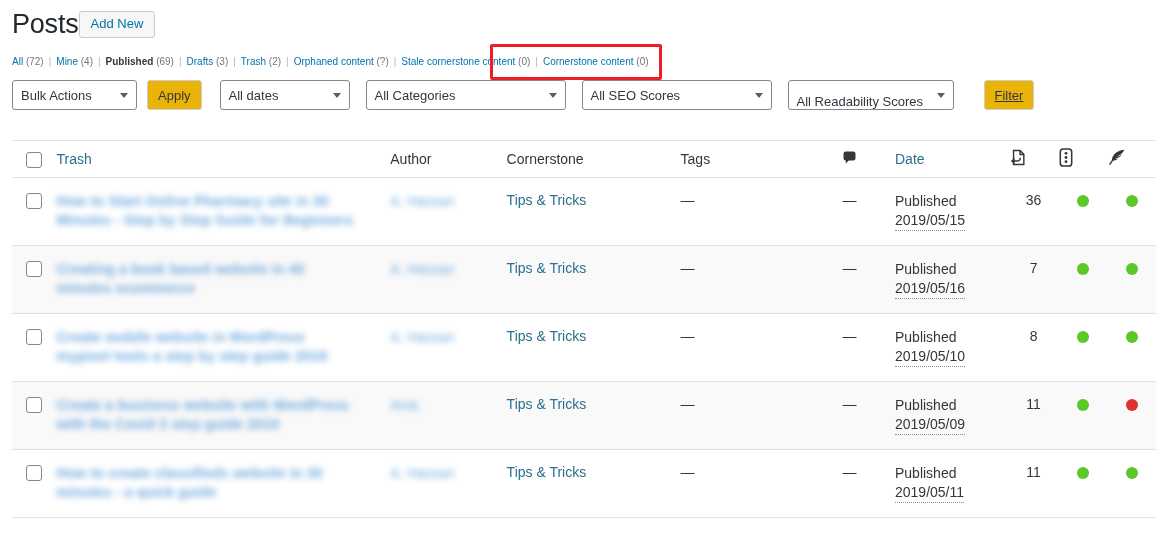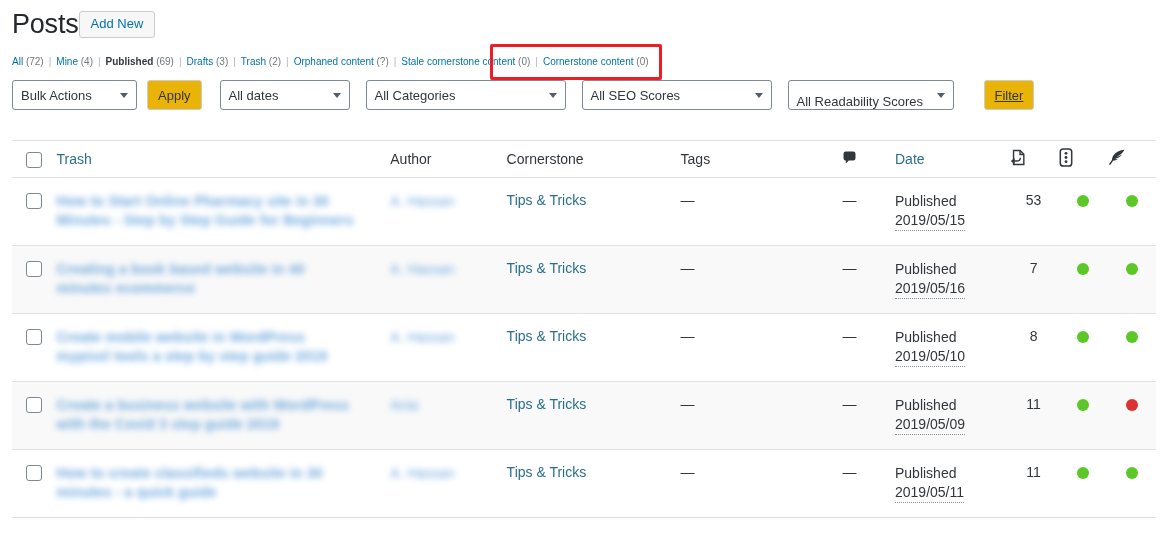--- a/index.html
+++ b/index.html
@@ -257,21 +257,21 @@
           <td>
             <a class="row-title">How to Start Online Pharmacy site in 30 Minutes - Step by Step Guide for Beginners</a>
           </td>
           <td>
             <a class="row-author">A. Hassan</a>
           </td>
           <td><a class="cat-link">Tips &amp; Tricks</a></td>
           <td class="dash">—</td>
           <td class="dash">—</td>
           <td><span class="status">Published</span><span class="date-val">2019/05/15</span></td>
-          <td class="links-val" style="text-align: center;">53</td>
+          <td class="links-val" style="text-align: center;">36</td>
           <td style="text-align: center;"><span class="dot" style="background:#5cc828"></span></td>
           <td style="text-align: center;"><span class="dot" style="background:#5cc828"></span></td>
         </tr>
         <tr class="alt">
           <td><span class="cb-box"></span></td>
           <td>
             <a class="row-title">Creating a book based website in 40 minutes ecommerce</a>
           </td>
           <td>
             <a class="row-author">A. Hassan</a>

